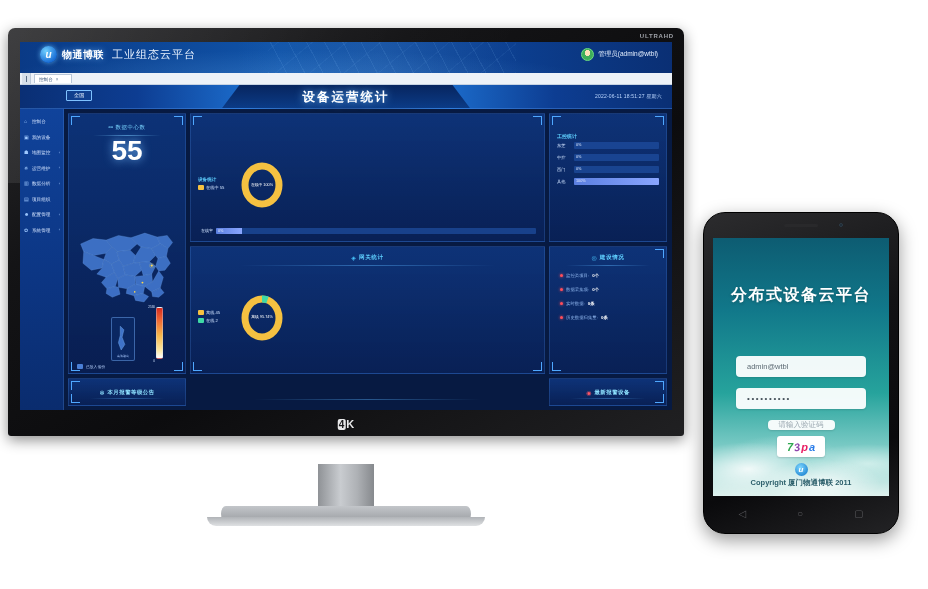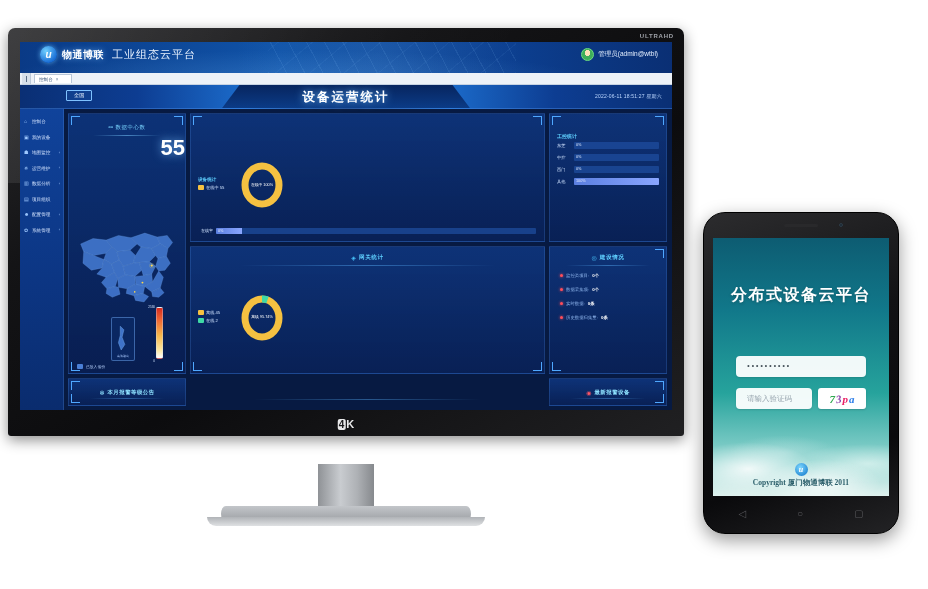--- a/index.html
+++ b/index.html
@@ -205,21 +205,21 @@
   .if-val{ color:#ffffff; font-weight:bold; }
 
   
   .mapcard{ grid-row:1 / span 2; position:relative; overflow:hidden;
     background:linear-gradient(180deg,rgba(14,56,132,.80),rgba(8,30,82,.92)); }
   .map-head{ text-align:center; padding-top:10px; }
   .map-head .mh-t{ font-size:5.4px; color:#79d4ff; letter-spacing:.6px; }
   .map-head .mh-t .tic{ margin-right:2px; }
   .map-head .mh-rule{ width:58%; height:1px; margin:4px auto 0;
     background:linear-gradient(90deg,transparent,rgba(120,200,255,.55),transparent); }
-  .map-num{ text-align:right; font-size:22px; font-weight:bold; color:#ffffff; line-height:1.1;
+  .map-num{ text-align:center; font-size:28px; font-weight:bold; color:#ffffff; line-height:1.1;
     text-shadow:0 0 10px rgba(120,190,255,.9); }
   .map-wrap{ position:absolute; left:0; right:0; top:52px; bottom:14px; }
   .map-wrap svg{ width:100%; height:100%; display:block; }
   .map-legend{ position:absolute; left:8px; bottom:4px; display:flex; align-items:center; gap:3px;
     font-size:3.8px; color:#b9d4ff; }
   .map-legend .sw{ width:6px; height:5px; background:#4a7fd6; display:block; border-radius:1px; }
   .inset-box{
     position:absolute; right:50px; bottom:12px; width:24px; height:44px;
     border:1px solid rgba(120,180,255,.45); border-radius:2px; background:rgba(12,45,110,.5);
   }
@@ -248,21 +248,21 @@
     background:linear-gradient(160deg,#2c2c2e,#121214 40%,#0a0a0c 75%,#232325);
     box-shadow:0 6px 18px rgba(0,0,0,.4);
     border:1px solid #000;
   }
   .ph-speaker{ position:absolute; left:50%; transform:translateX(-50%); top:12px;
     width:34px; height:3px; border-radius:2px; background:#29292b; }
   .ph-cam{ position:absolute; right:56px; top:11px; width:4px; height:4px; border-radius:50%;
     background:#1b2a35; border:1px solid #2e3b46; }
   .ph-screen{
     position:absolute; left:10px; right:10px; top:26px; bottom:38px;
-    overflow:hidden; background:#0f6f77;font-family:Liberation Serif, serif;
+    overflow:hidden; background:#0f6f77;
   }
   .ph-bg{
     position:absolute; inset:0;
     background:linear-gradient(180deg,#0d5c72 0%,#11788a 28%,#26a39c 60%,#8fd4cf 86%,#dff1ee 100%);
   }
   .ph-clouds{
     position:absolute; left:0; right:0; bottom:0; height:42%;
     background:
       radial-gradient(ellipse 60% 40% at 20% 75%, rgba(255,255,255,.85), transparent 62%),
       radial-gradient(ellipse 55% 36% at 62% 88%, rgba(255,255,255,.80), transparent 60%),
@@ -274,21 +274,21 @@
     font-size:16px; font-weight:bold; color:#ffffff; letter-spacing:1.5px;
     text-shadow:0 1px 3px rgba(0,0,0,.25);
   }
   .ph-form{ position:absolute; left:23px; right:23px; top:118px; }
   .ph-input{
     height:21px; background:rgba(255,255,255,.94); border-radius:4px;
     display:flex; align-items:center; padding:0 11px; margin-bottom:11px;
     font-size:7.5px; color:#5d6b74; box-shadow:0 1px 2px rgba(0,0,0,.12);
   }
   .ph-dots{ letter-spacing:1.6px; color:#46525a; font-size:8px; }
-  .ph-row{ display:flex; gap:6px; align-items:center; margin-bottom:20px; }
+  .ph-row{ display:flex; gap:6px; align-items:center; margin-bottom:20px;flex-direction:column; }
   .ph-row .ph-input{ flex:1; margin:0; }
   .ph-cap{
     width:48px; height:21px; background:#ffffff; border-radius:3px;
     display:flex; align-items:center; justify-content:center; gap:1px;
     font-size:11px; font-weight:bold; font-style:italic;
     box-shadow:0 1px 2px rgba(0,0,0,.15);
   }
   .ph-btn{
     height:22px; border-radius:4px; background:linear-gradient(180deg,#3aa8e8,#2392dc);
     color:#fff; font-size:9px; font-weight:bold; letter-spacing:1px;
@@ -615,20 +615,21 @@
   <div class="ph-speaker"></div>
   <div class="ph-cam"></div>
 
   <div class="ph-screen">
     <div class="ph-bg"></div>
     <div class="ph-clouds"></div>
 
     <div class="ph-title">分布式设备云平台</div>
 
     <div class="ph-form">
+      <div class="ph-input" placeholder="请输入账号">admin@wtbl</div>
       <div class="ph-input">
         <span class="ph-dots">••••••••••</span>
       </div>
       <div class="ph-row">
         <div class="ph-input" style="color:#9aa7b0;" placeholder="请输入验证码">请输入验证码</div>
         <div class="ph-cap">
           <span style="color:#2fa84f;">7</span>
             <span style="color:#8e44ad;transform:rotate(-8deg);display:inline-block;">3</span>
             <span style="color:#e91e63;">p</span>
             <span style="color:#2b7de9;">a</span>

